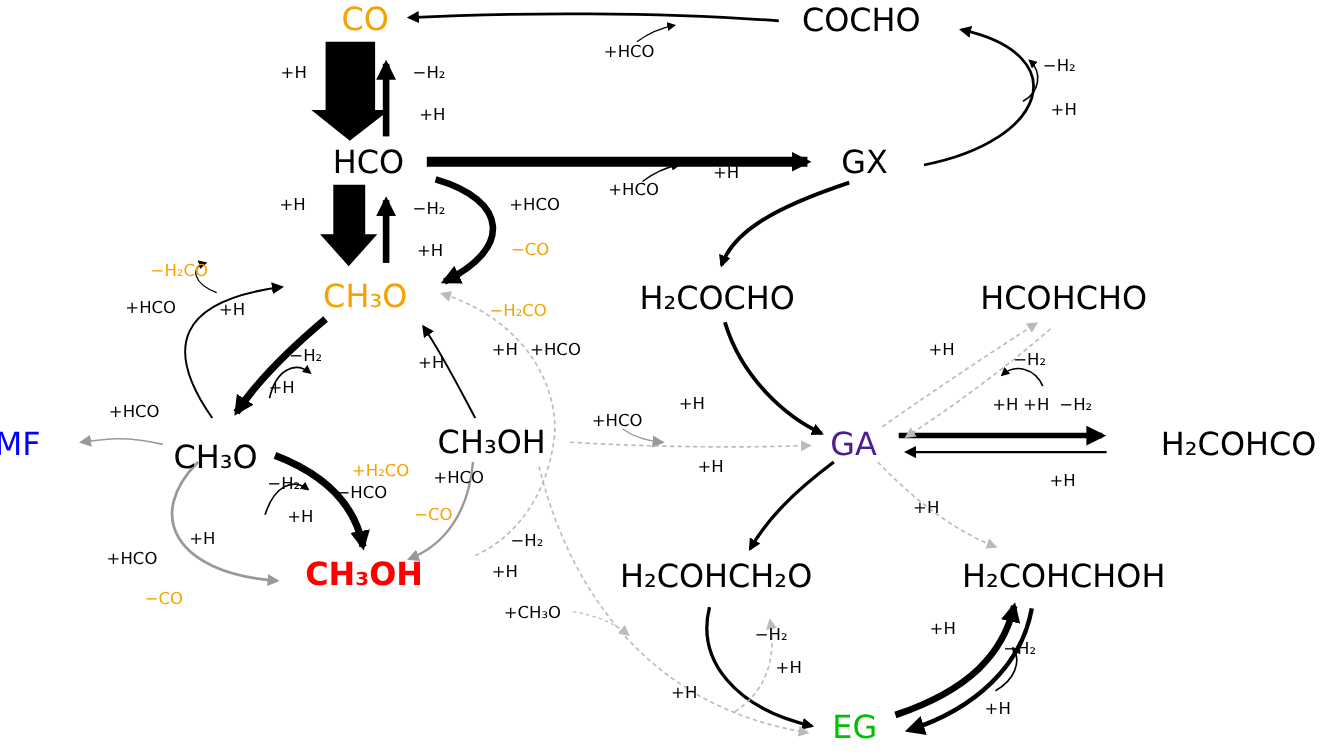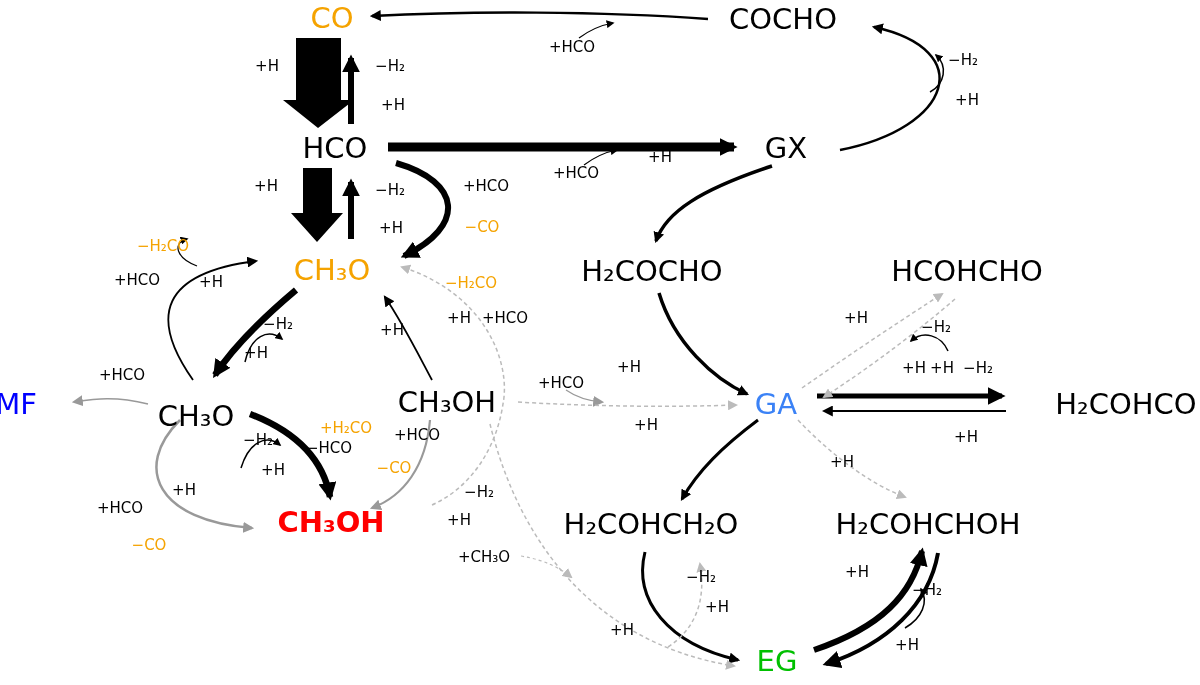--- a/index.html
+++ b/index.html
@@ -11,21 +11,21 @@
   .sp{
     position:absolute;transform:translate(-50%,-50%);
     font-size:29px;color:#000;white-space:nowrap;z-index:2;line-height:1;
   }
   .lb{
     position:absolute;transform:translate(-50%,-50%);
     font-size:15px;color:#000;white-space:nowrap;z-index:2;line-height:1;
   }
   .c-orange{color:#F5A300;}
   .c-blue{color:#0000FF;}
-  .c-magenta{color:#3b82f6;}
+  .c-magenta{color:#4c1d95;}
   .c-red{color:#FF0000;font-weight:bold;}
   .c-green{color:#00C000;text-align:right;}
 </style>
 </head>
 <body>
 
 <svg id="arrows" width="1200" height="685" viewBox="0 0 1200 685">
   <defs>
     <marker id="ab" viewBox="0 0 10 10" refX="8" refY="5" markerWidth="11" markerHeight="11" orient="auto" markerUnits="userSpaceOnUse">
         <path d="M0,0L10,5L0,10z" fill="#000"></path>
@@ -95,21 +95,21 @@
 <div class="sp c-orange" style="left:332px;top:270px">CH₃O</div>
 <div class="sp" style="left:652px;top:271px">H₂COCHO</div>
 <div class="sp" style="left:967px;top:271px">HCOHCHO</div>
 <div class="sp c-blue" style="left:16px;top:404px">MF</div>
 <div class="sp" style="left:196px;top:416px">CH₃O</div>
 <div class="sp" style="left:447px;top:402px">CH₃OH</div>
 <div class="sp c-magenta" style="left:776px;top:404px">GA</div>
 <div class="sp" style="left:1126px;top:404px">H₂COHCO</div>
 <div class="sp c-red" style="left:331px;top:522px">CH₃OH</div>
 <div class="sp" style="left:651px;top:524px">H₂COHCH₂O</div>
-<div class="sp" style="left:928px;top:524px">H₂COHCHOH</div>
+<div class="sp" style="left:967px;top:524px">H₂COHCHOH</div>
 <div class="sp c-green" style="left:777px;top:661px">EG</div>
 
 <div class="lb" style="left:572px;top:47px">+HCO</div>
 <div class="lb" style="left:267px;top:66px">+H</div>
 <div class="lb" style="left:390px;top:66px">−H₂</div>
 <div class="lb" style="left:393px;top:105px">+H</div>
 <div class="lb" style="left:963px;top:60px">−H₂</div>
 <div class="lb" style="left:967px;top:100px">+H</div>
 <div class="lb" style="left:576px;top:173px">+HCO</div>
 <div class="lb" style="left:660px;top:157px">+H</div>

